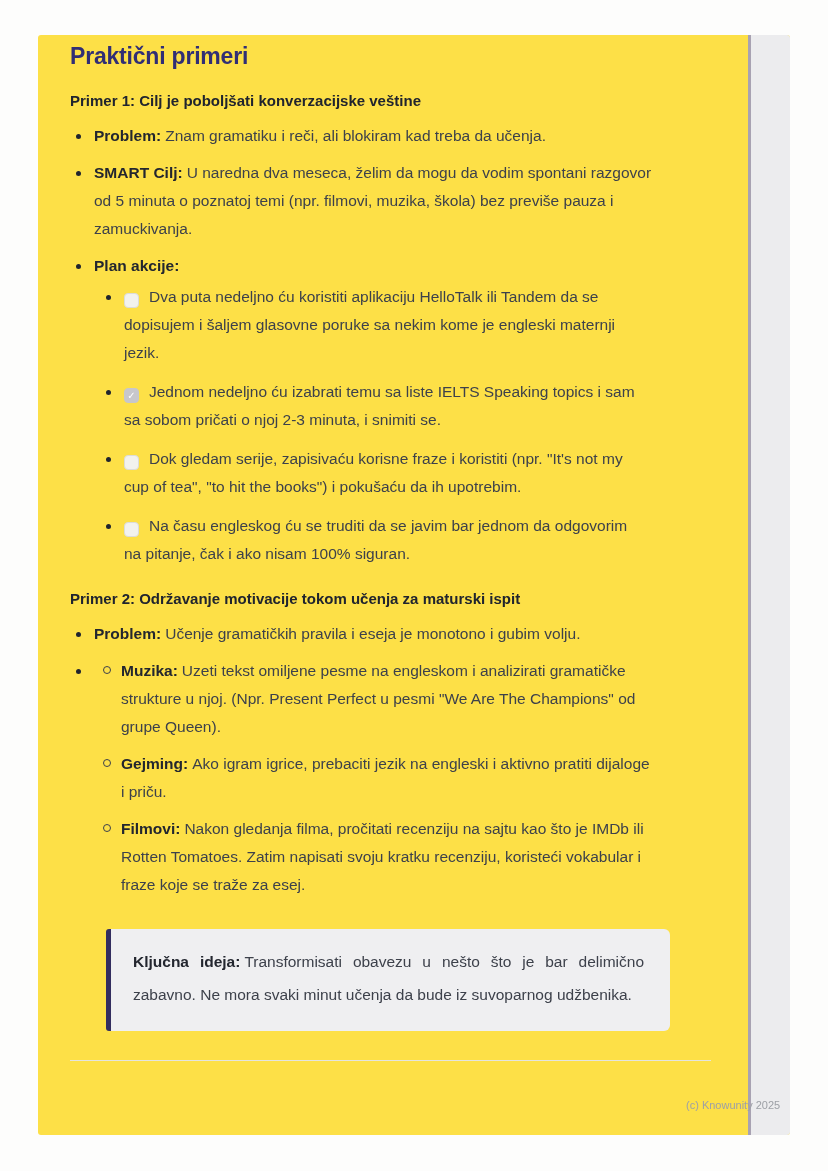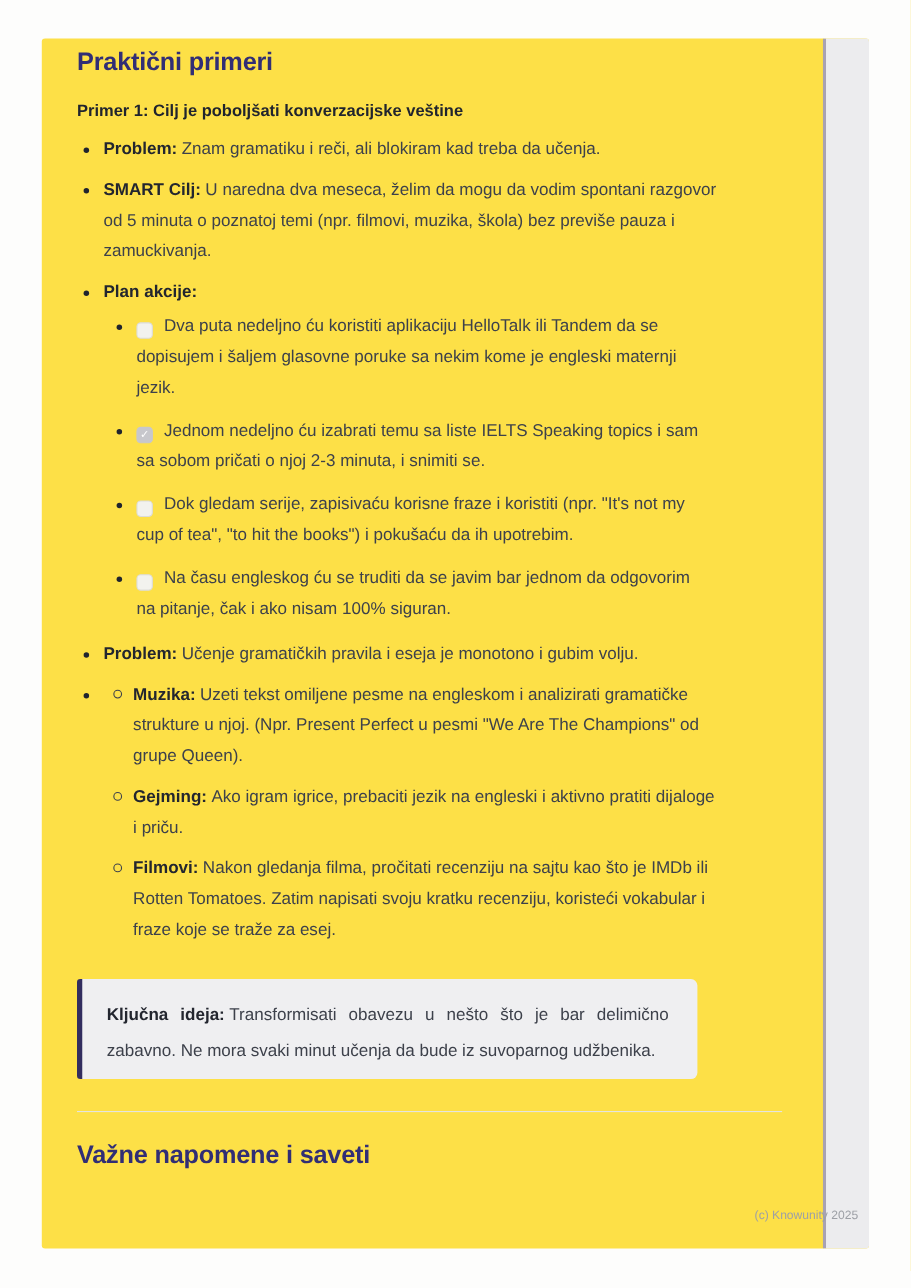--- a/index.html
+++ b/index.html
@@ -72,21 +72,22 @@
     width:6px; height:6px; border-radius:50%;
     border:1.5px solid #3d414b; background:transparent;
   }
 
   .callout {
     margin-top:30px;
     width:564px;
     background:#efeff1;
     border-left:5px solid #322d5f;
     border-radius:3px 6px 6px 3px;
-    padding:17px 26px 9px 22px;
+    padding:17px 26px 20px 22px;
+    margin-left:36px;
   }
   .callout .body-text { text-align:justify; line-height:32.5px; }
 
   .divider {
     margin-top:29px;
     width:641px; height:1px;
     background:#e4e4e0;
   }
   h1.doc-title.second { margin-top:25px; }
 
@@ -127,20 +128,21 @@
           <li>
             <span class="cb"><span>✓</span></span><span>Dok gledam serije, zapisivaću korisne fraze i koristiti (npr. "It's not my cup of tea", "to hit the books") i pokušaću da ih upotrebim.</span>
           </li>
           <li>
             <span class="cb"><span>✓</span></span><span>Na času engleskog ću se truditi da se javim bar jednom da odgovorim na pitanje, čak i ako nisam 100% siguran.</span>
           </li>
         </ul>
       </li>
     </ul>
 
+    <h2 class="sub-heading">Primer 2: Održavanje motivacije tokom učenja za maturski ispit</h2>
 
     <ul class="top-list">
       <li>
         <b class="lbl">Problem:</b><span>Učenje gramatičkih pravila i eseja je monotono i gubim volju.</span>
       </li>
       <li>
         <ul class="circle-list">
           <li>
             <b class="lbl">Muzika:</b><span>Uzeti tekst omiljene pesme na engleskom i analizirati gramatičke strukture u njoj. (Npr. Present Perfect u pesmi "We Are The Champions" od grupe Queen).</span>
           </li>
@@ -155,18 +157,17 @@
     </ul>
 
     <div class="callout">
       <div class="body-text">
         <b class="lbl">Ključna ideja:</b><span>Transformisati obavezu u nešto što je bar delimično zabavno. Ne mora svaki minut učenja da bude iz suvoparnog udžbenika.</span>
       </div>
     </div>
 
     <div class="divider"></div>
 
-    <h1 class="doc-title second">Važne napomene i saveti</h1>
 
   </div>
 </div>
 
 <div class="copyright">(c) Knowunity 2025</div>
 
 </body></html>

